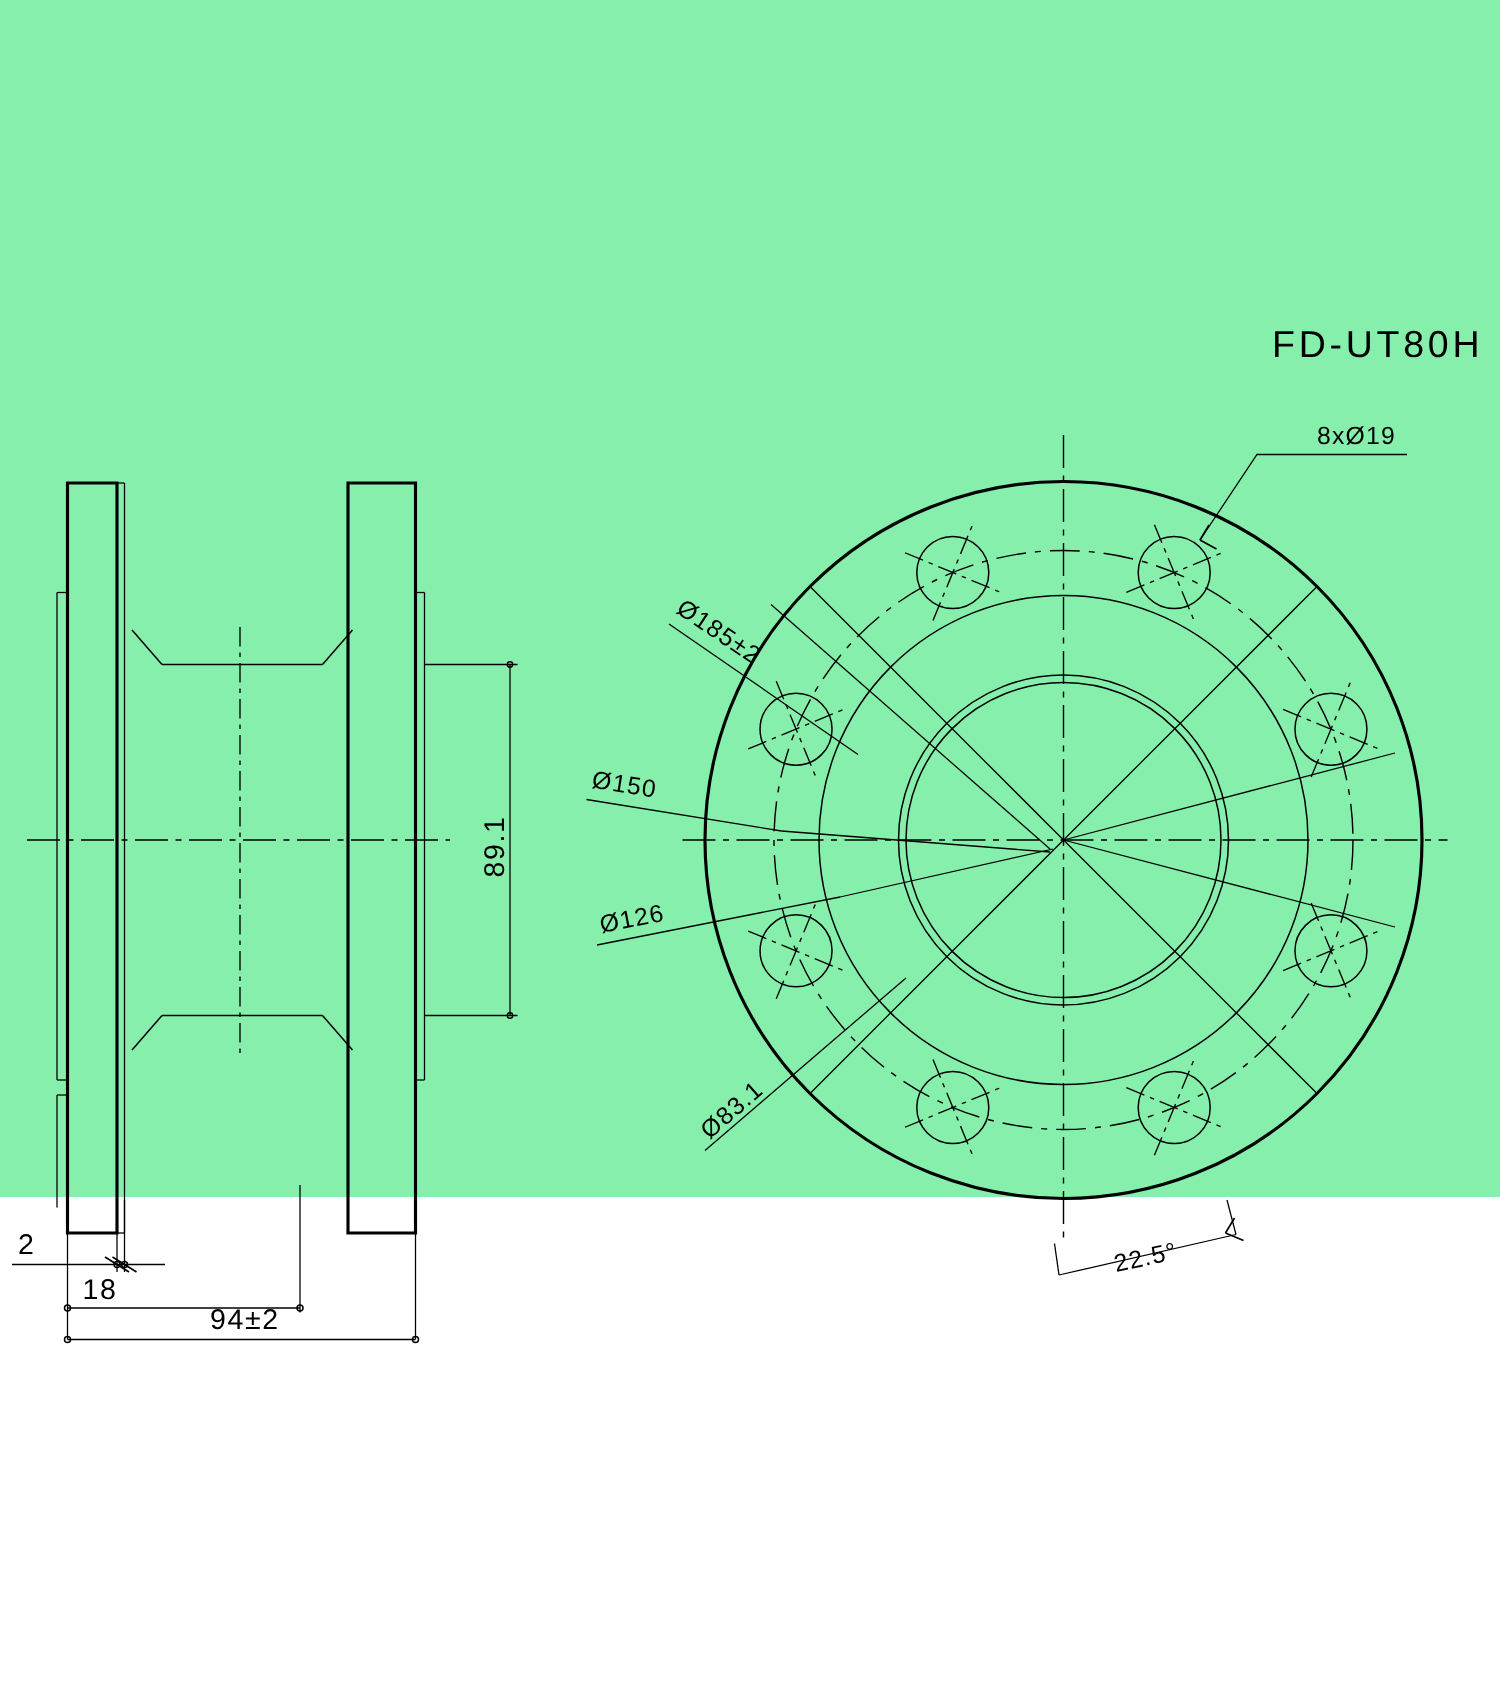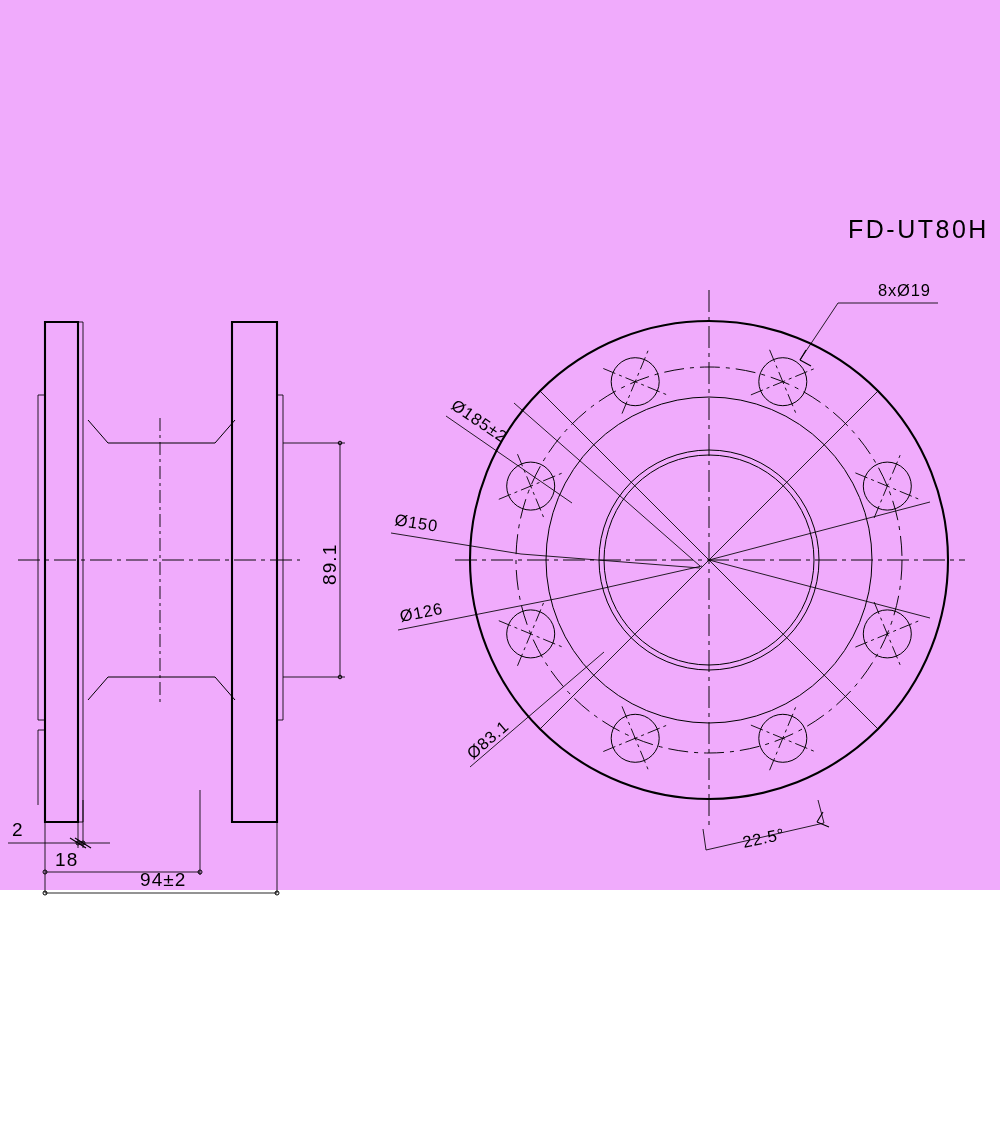--- a/index.html
+++ b/index.html
@@ -9,22 +9,22 @@
   }
   body {
     width: 1000px;
     height: 1122px;
     font-family: "Liberation Sans", sans-serif;
     overflow: hidden;
   }
   #sheet {
     position: relative;
     width: 1000px;
-    height: 890px;
-    background: #f0abfc;
+    height: 798px;
+    background: #86efac;
   }
   svg.drawing {
     position: absolute;
     top: 0;
     left: 0;
     width: 1000px;
     height: 1122px;
   }
   .ln {
     stroke: #000000;

